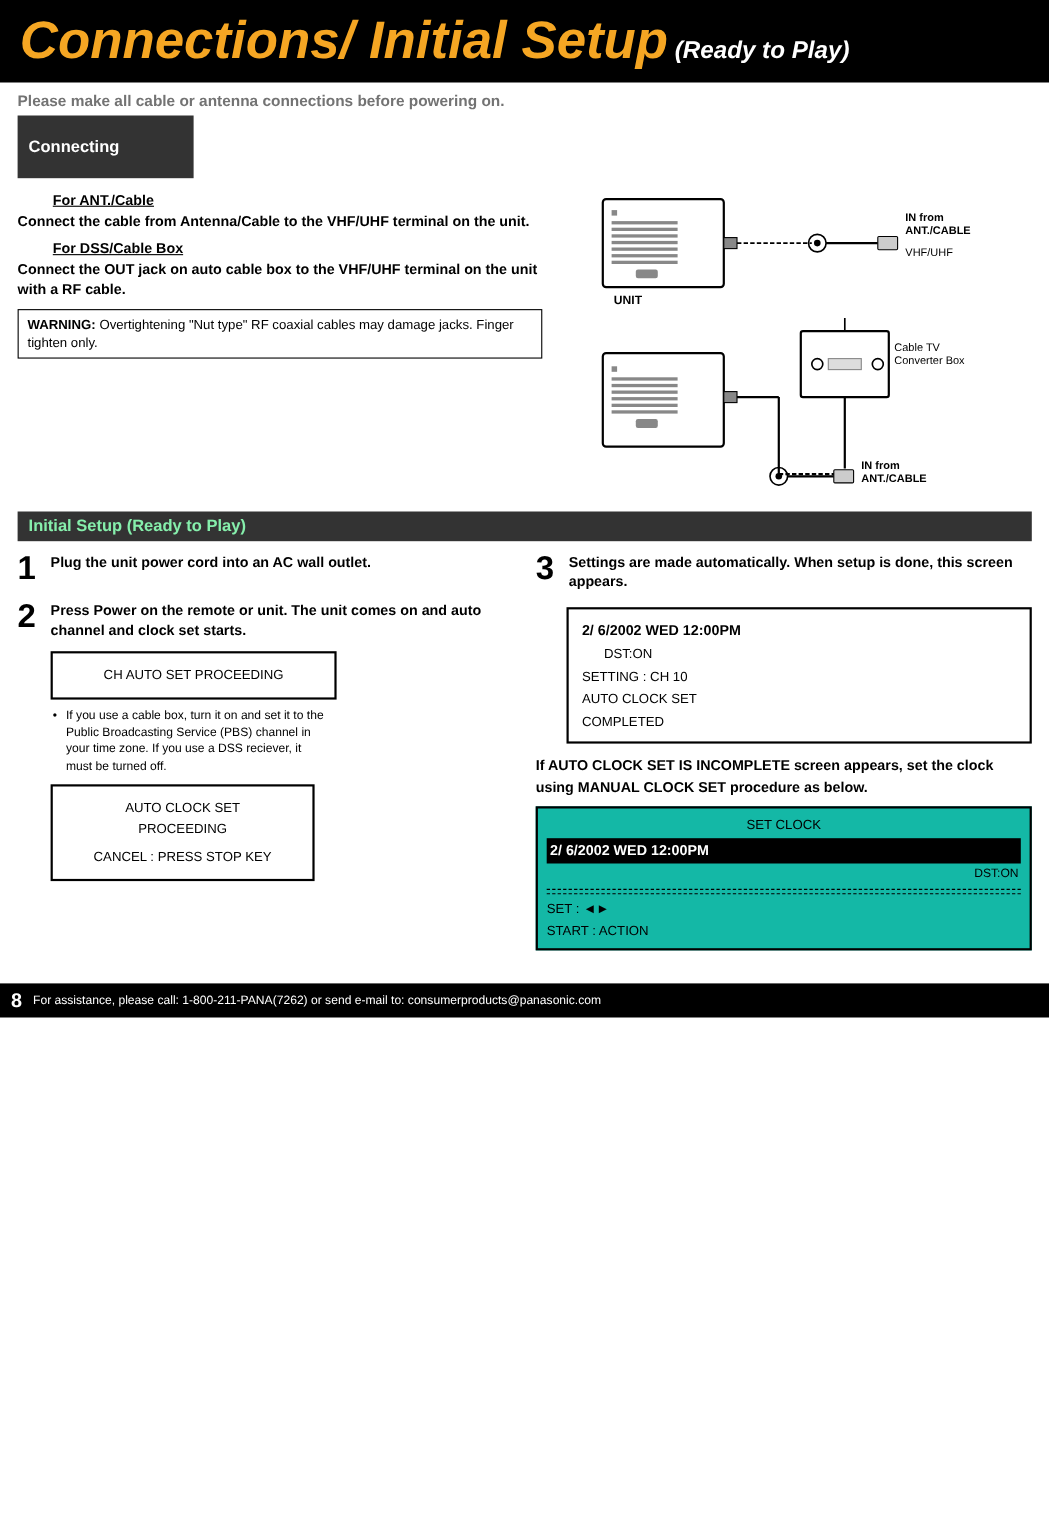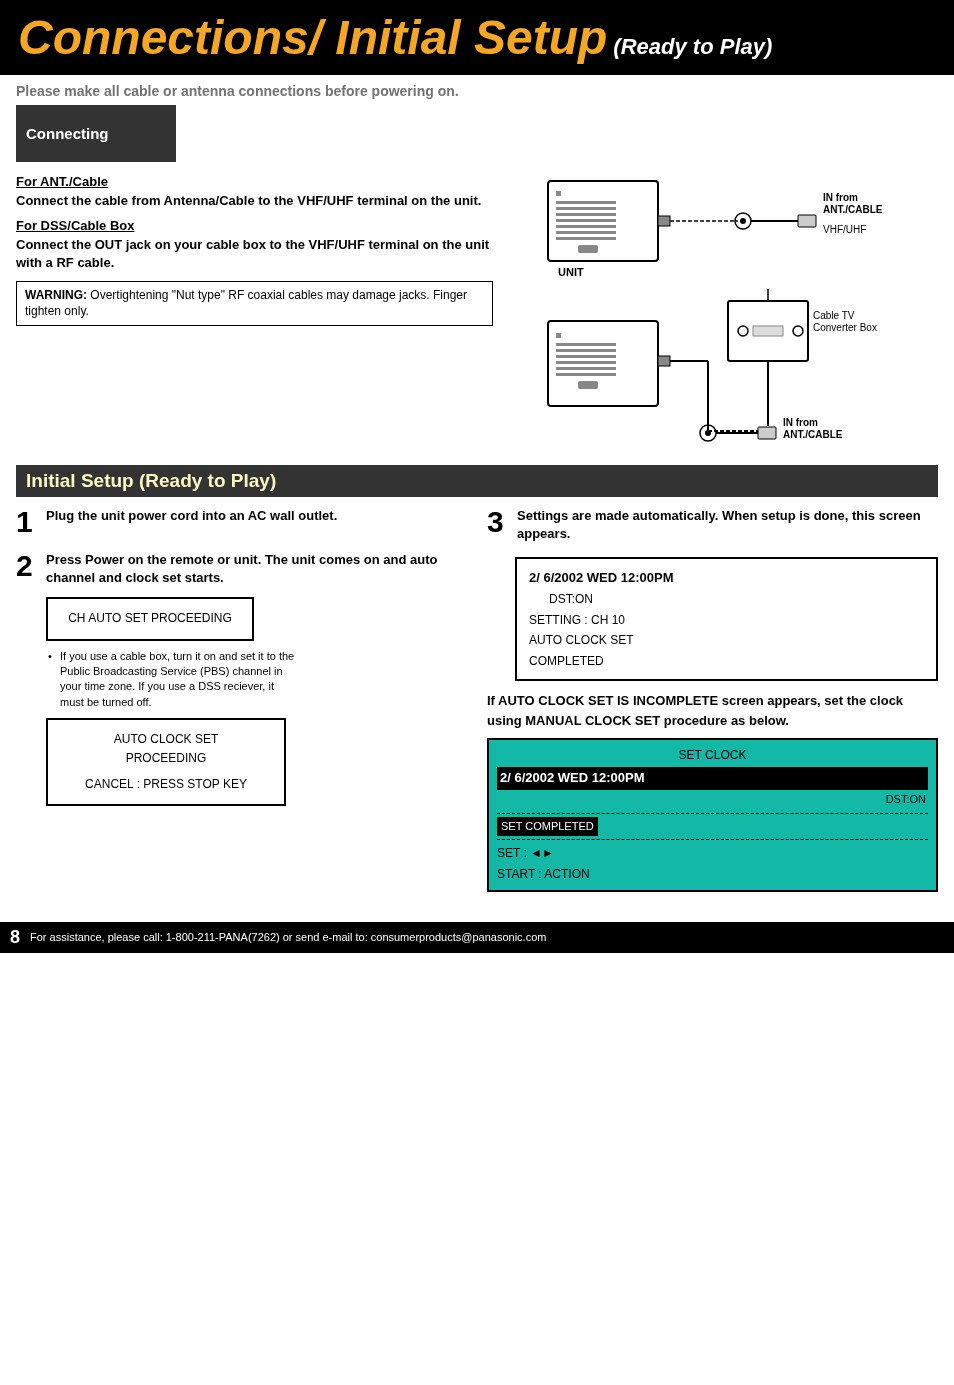--- a/index.html
+++ b/index.html
@@ -55,20 +55,21 @@
       align-items: flex-start;
       padding-top: 5px;
     }
 
     .for-label {
       font-size: 13px;
       font-weight: bold;
       text-decoration: underline;
       margin-bottom: 3px;
       margin-top: 8px;
+      margin-left: 32px;
     }
     .connect-desc {
       font-size: 13px;
       font-weight: bold;
       line-height: 1.4;
       margin-bottom: 4px;
     }
 
     .warning-box {
       border: 1px solid #000;
@@ -235,21 +236,21 @@
   <div style="background:#333;color:#fff;font-size:15px;font-weight:bold;padding:20px 10px;display:inline-block;width:auto;min-width:160px;">Connecting</div>
 </div>
 
 <div class="two-col">
 
   <div class="left-col">
     <div class="for-label">For ANT./Cable</div>
     <div class="connect-desc">Connect the cable from Antenna/Cable to the VHF/UHF terminal on the unit.</div>
 
     <div class="for-label">For DSS/Cable Box</div>
-    <div class="connect-desc">Connect the OUT jack on your cable box to the VHF/UHF terminal on the unit with a RF cable.</div>
+    <div class="connect-desc">Connect the OUT jack on auto cable box to the VHF/UHF terminal on the unit with a RF cable.</div>
 
     <div class="warning-box">
       <span class="warning-title">WARNING:</span>
       <span>Overtightening "Nut type" RF coaxial cables may damage jacks. Finger tighten only.</span>
     </div>
   </div>
 
   <div class="right-col">
     <svg viewBox="0 0 380 290" width="380" height="290">
 
@@ -316,37 +317,37 @@
       <line x1="188" y1="262" x2="230" y2="262" stroke="#000" stroke-width="2"></line>
       <rect x="230" y="256" width="18" height="12" fill="#ccc" stroke="#000" stroke-width="1" rx="1"></rect>
 
       <text x="255" y="255" font-size="10" font-family="Arial" font-weight="bold">IN from</text>
       <text x="255" y="267" font-size="10" font-family="Arial" font-weight="bold">ANT./CABLE</text>
     </svg>
   </div>
 </div>
 
 <div class="setup-section">
-  <div style="background:#333;color:#fef9c3;font-size:19px;font-weight:bold;padding:5px 10px;display:block;margin-bottom:10px;">Initial Setup (Ready to Play)</div>
+  <div style="background:#333;color:#86efac;font-size:15px;font-weight:bold;padding:5px 10px;display:block;margin-bottom:10px;">Initial Setup (Ready to Play)</div>
 
   <div class="setup-content">
 
     <div class="setup-left">
 
       <div class="step">
         <div class="step-num">1</div>
         <div class="step-text">Plug the unit power cord into an AC wall outlet.</div>
       </div>
 
       <div class="step">
         <div class="step-num">2</div>
         <div>
           <div class="step-text">Press Power on the remote or unit. The unit comes on and auto channel and clock set starts.</div>
 
-          <div class="screen-box screen-box-center" style="margin-top:10px;width:208px;">
+          <div class="screen-box screen-box-center" style="margin-top:10px;width:260px;">
             <div>CH AUTO SET PROCEEDING</div>
           </div>
 
           <div class="bullet-note" style="margin-top:8px;max-width:240px;">If you use a cable box, turn it on and set it to the Public Broadcasting Service (PBS) channel in your time zone. If you use a DSS reciever, it must be turned off.</div>
 
           <div class="screen-box screen-box-center" style="width:240px;margin-top:6px;">
             <div>AUTO CLOCK SET</div>
             <div style="margin-bottom:6px;">PROCEEDING</div>
             <div>CANCEL : PRESS STOP KEY</div>
           </div>
@@ -371,23 +372,20 @@
 
       <div class="incomplete-text" style="margin-left:0;margin-top:10px;font-size:13px;font-weight:bold;line-height:1.5;">If AUTO CLOCK SET IS INCOMPLETE screen appears, set the clock using MANUAL CLOCK SET procedure as below.</div>
 
       <div class="set-clock-box" style="margin-top:6px;">
         <div class="set-clock-title">SET CLOCK</div>
         <div class="clock-highlight">2/  6/2002 WED 12:00PM</div>
         <div style="display:flex;justify-content:flex-end;font-size:11px;padding:1px 2px;">
           <span>DST:ON</span>
         </div>
         <div class="dotted-line"></div>
-        <div>
-          <span class="set-completed-badge">SET COMPLETED</span>
-        </div>
         <div class="dotted-line"></div>
         <div style="font-size:12px;line-height:1.7;">
           <div>SET    : ◄►</div>
           <div>START  : ACTION</div>
         </div>
       </div>
     </div>
   </div>
 </div>
 

